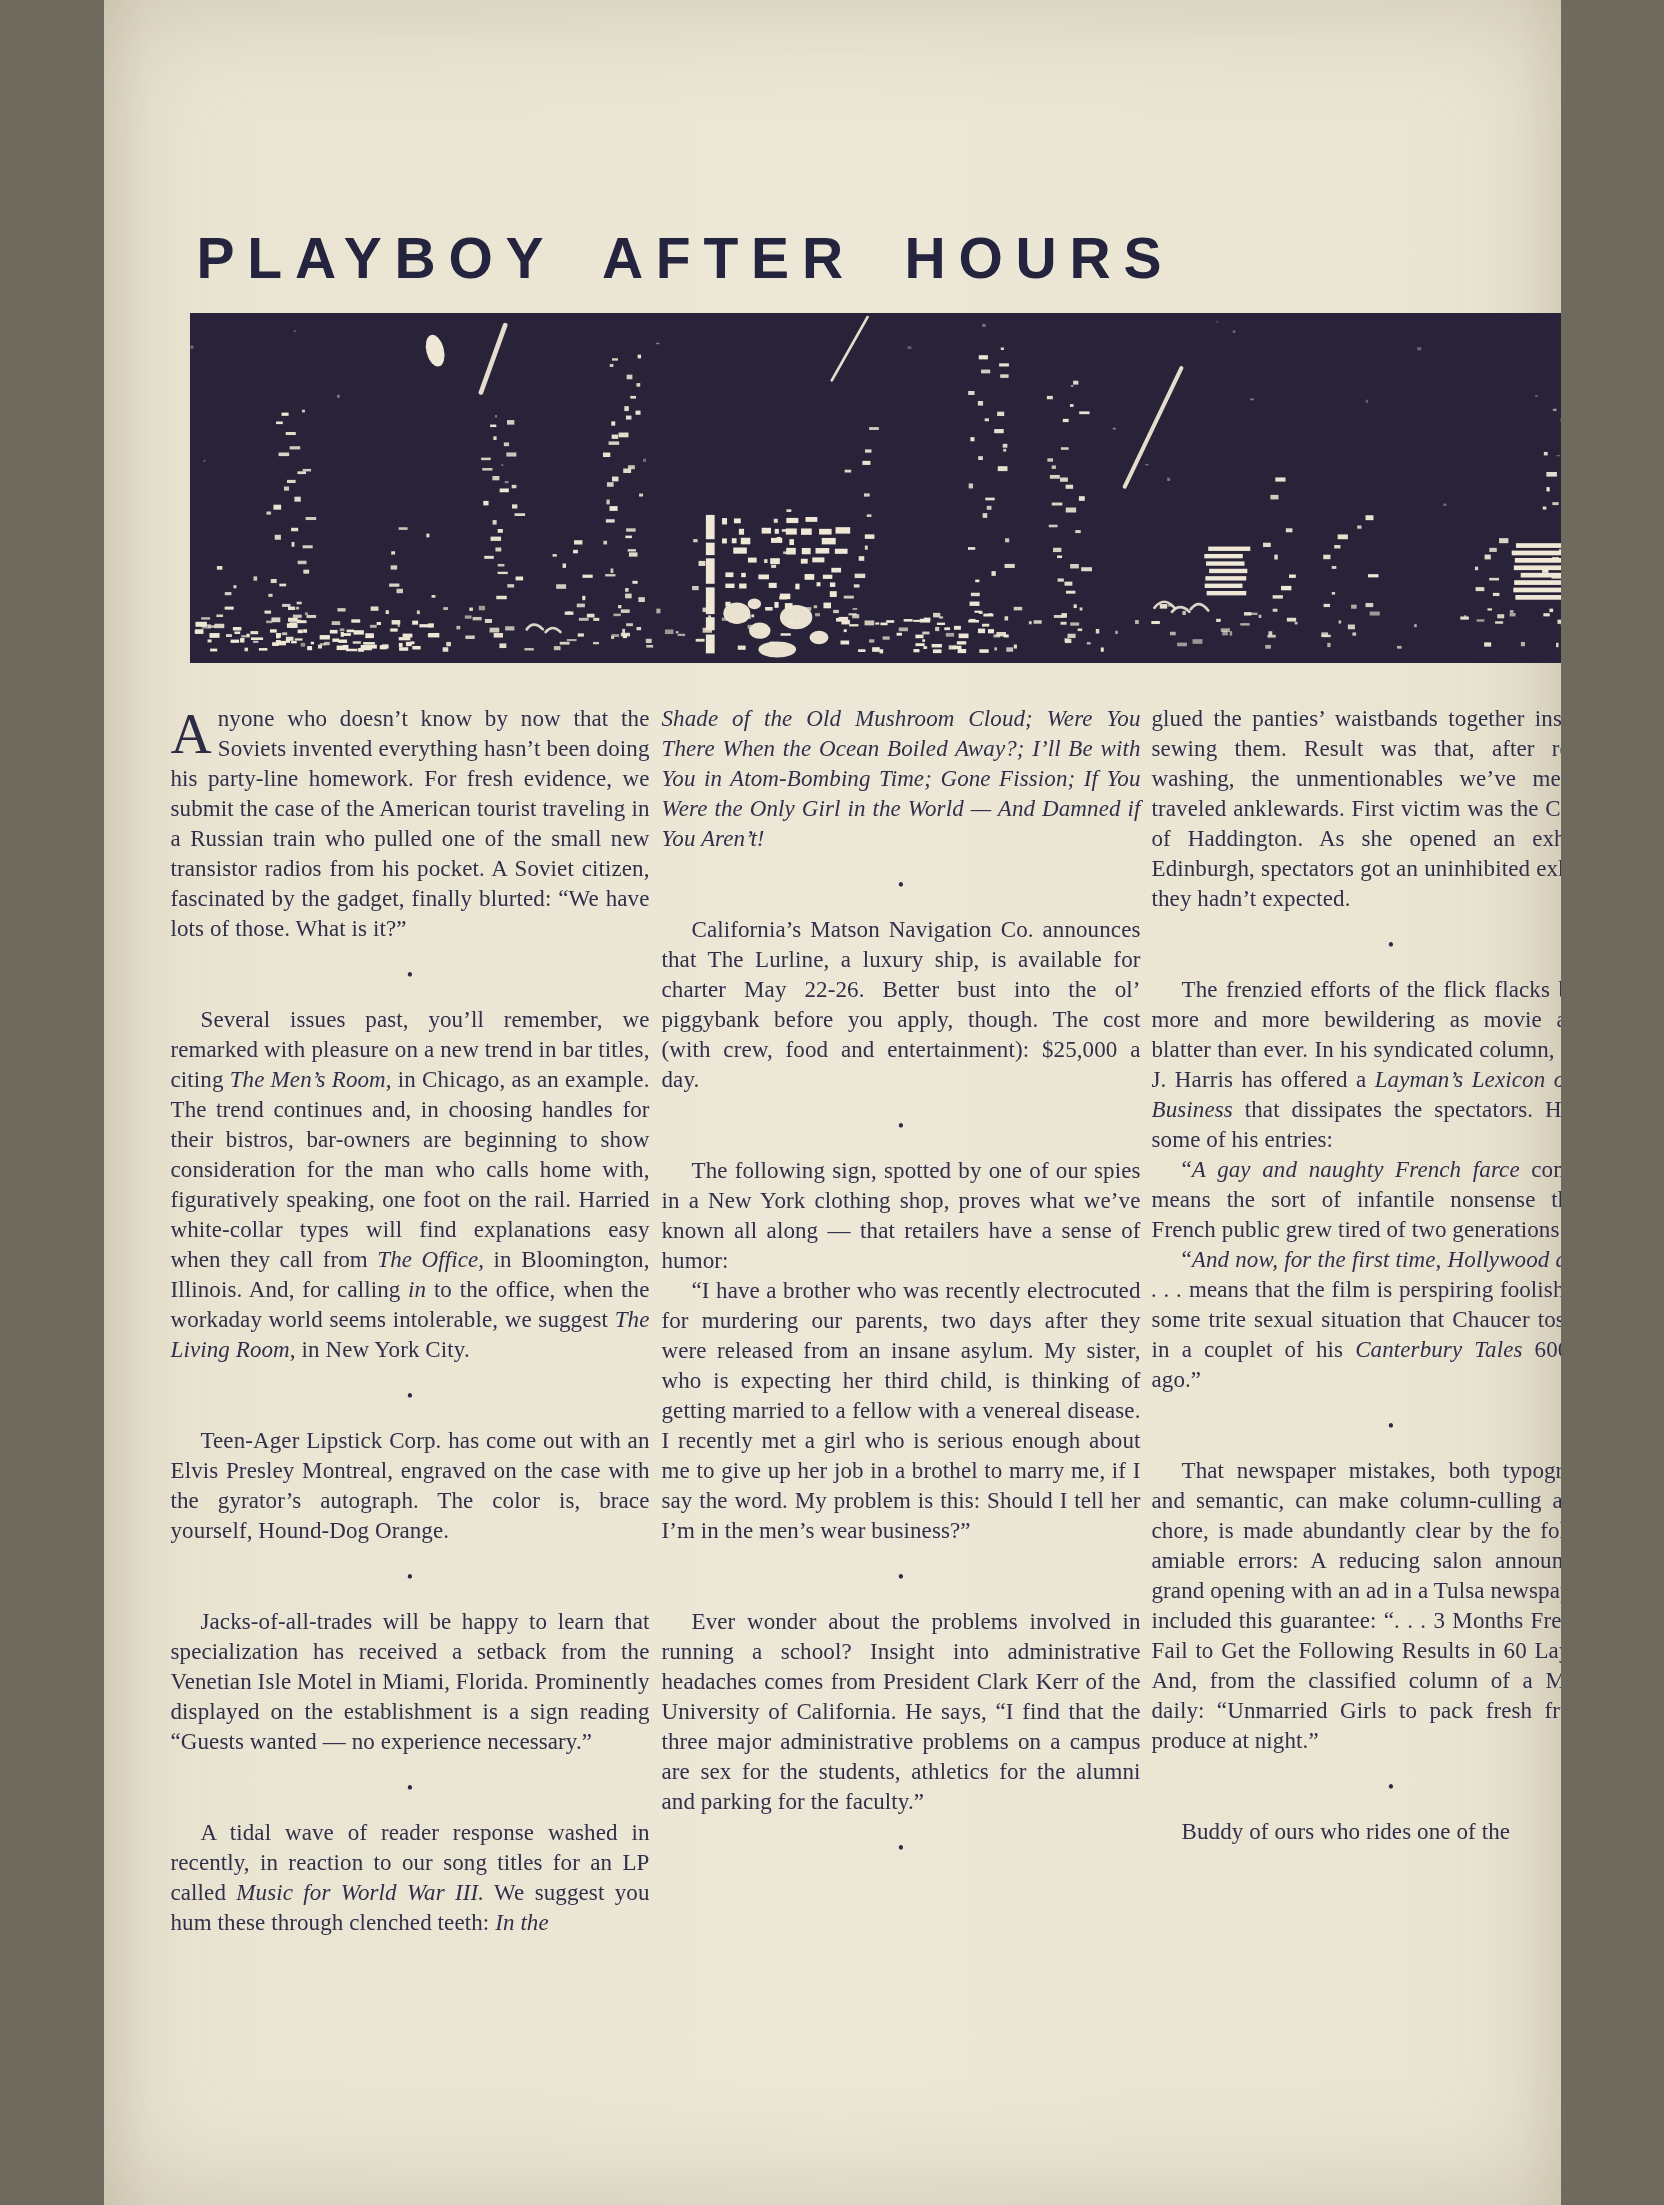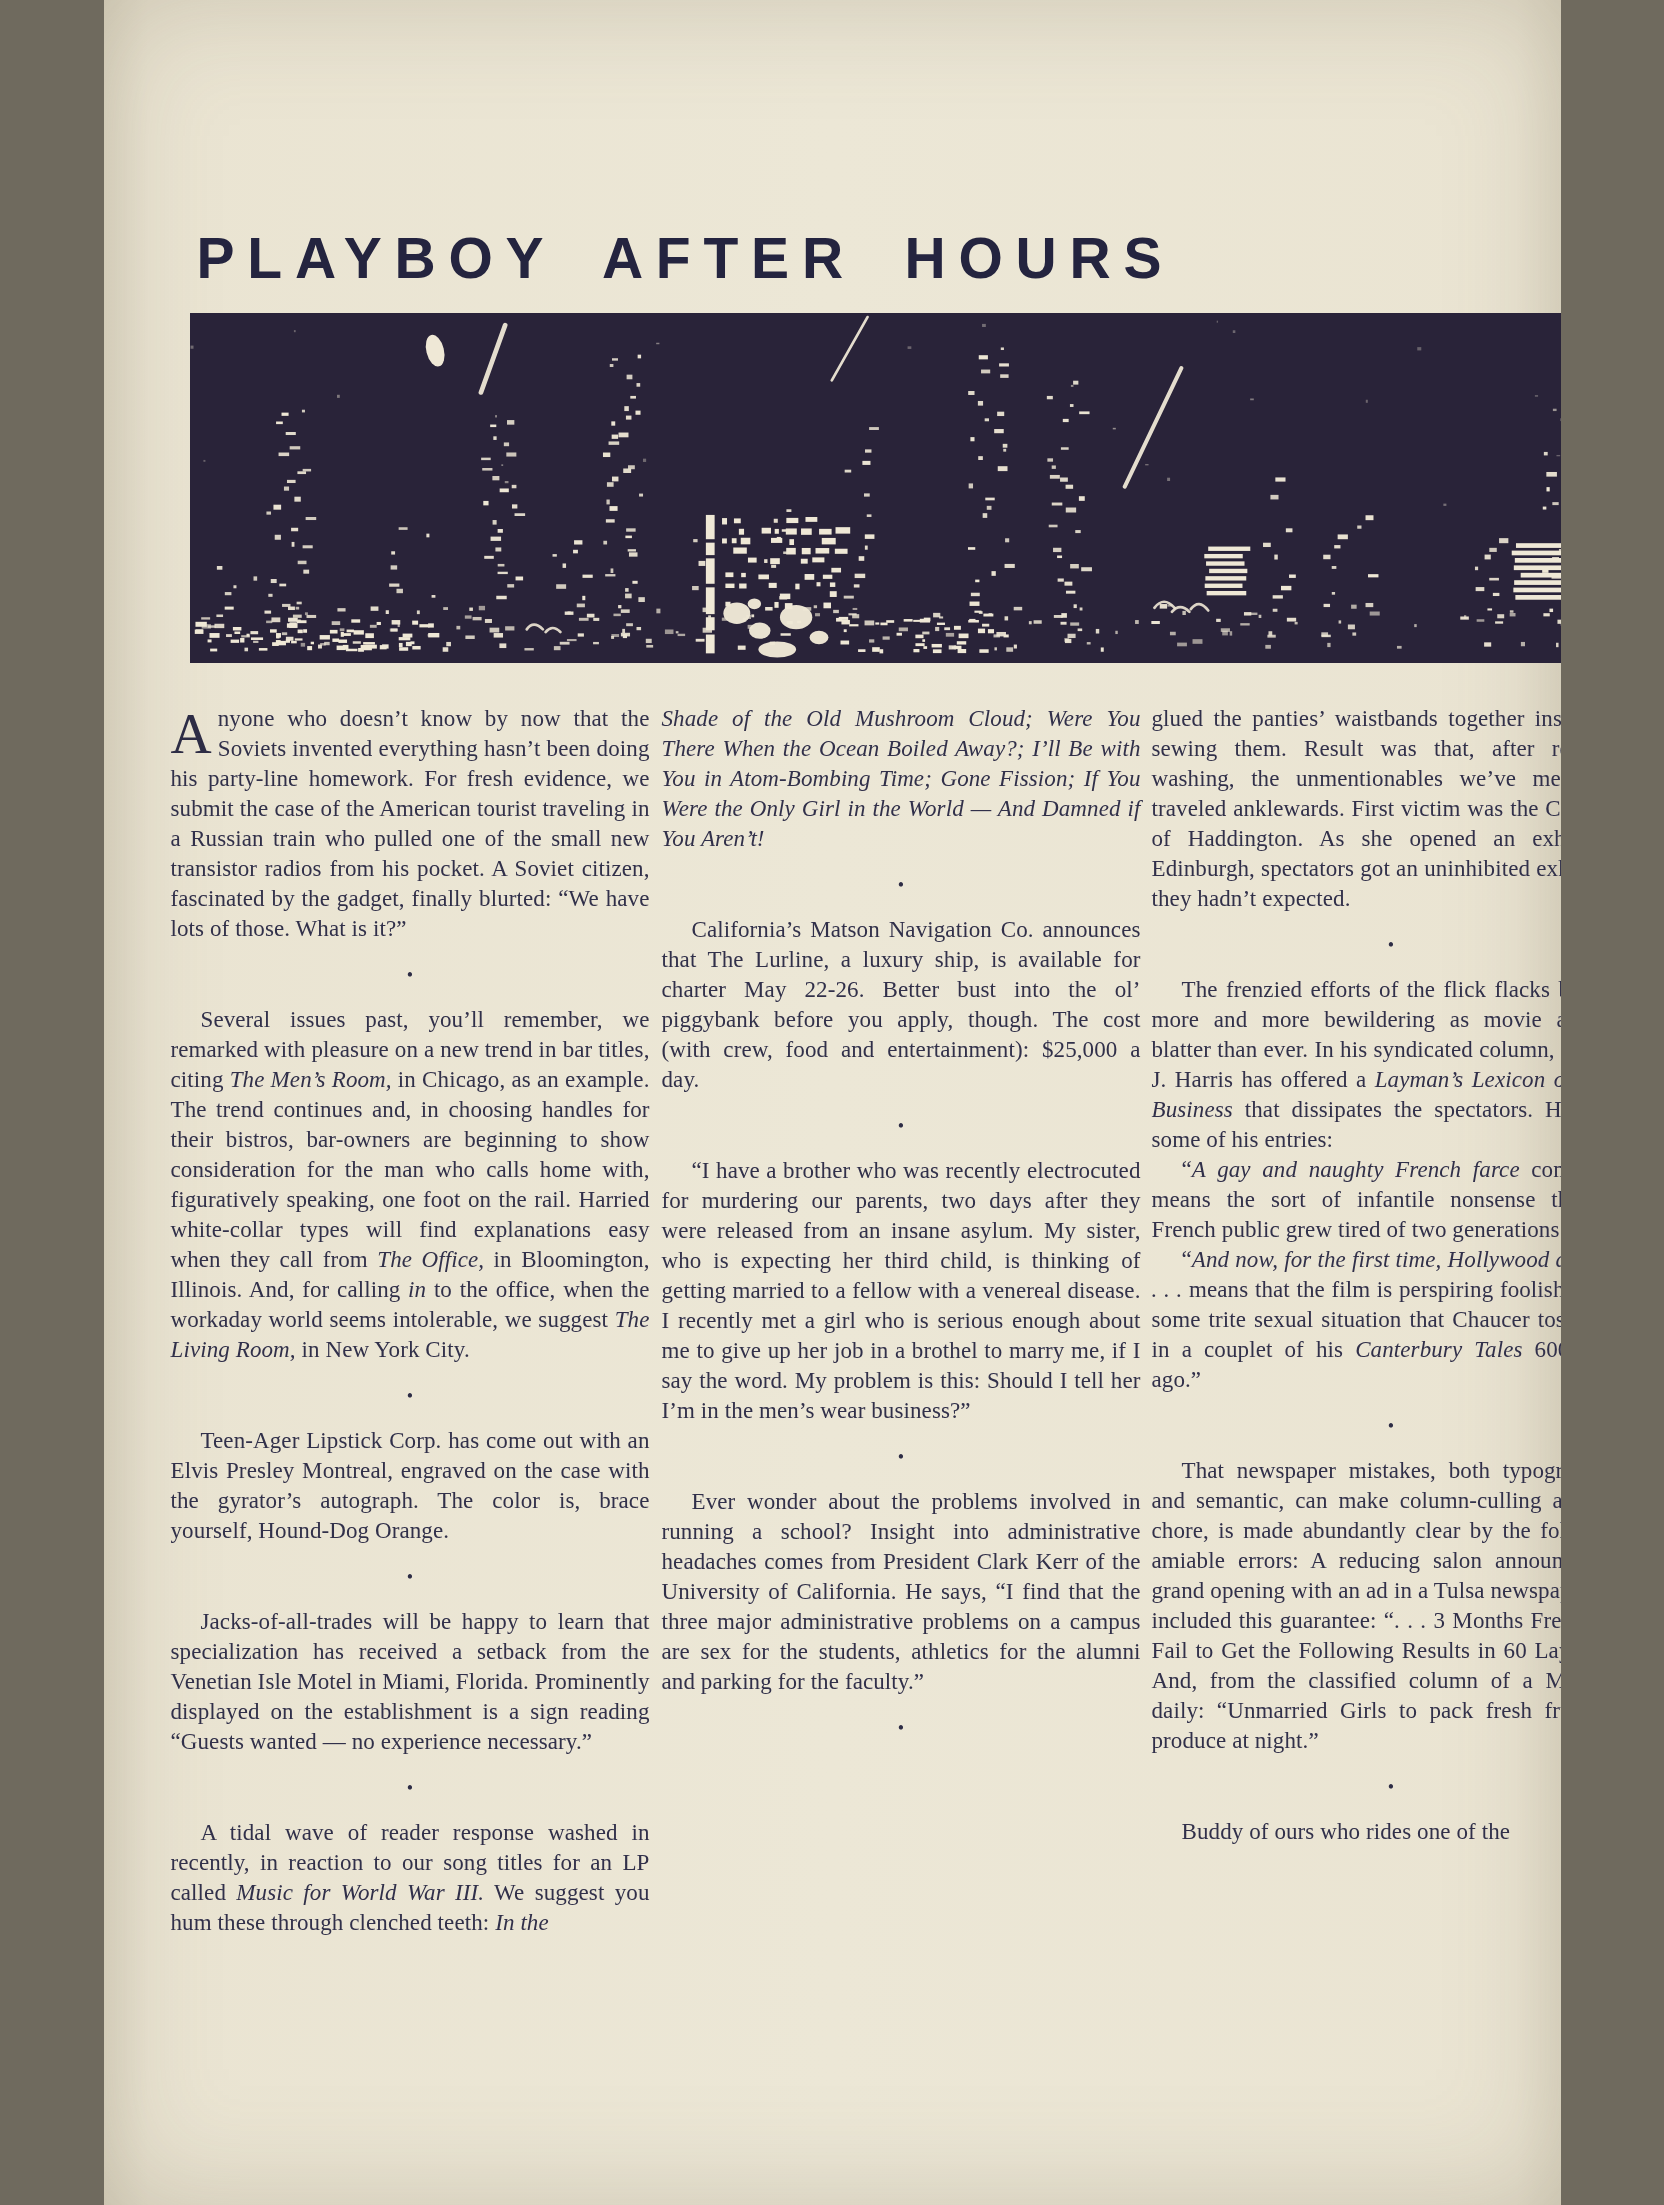--- a/index.html
+++ b/index.html
@@ -688,20 +688,21 @@
       <div class="bullet">•</div>
       <p class="para ind"><span>Jacks-of-all-trades will be happy to learn that specialization has received a setback from the Venetian Isle Motel in Miami, Florida. Prominently displayed on the establishment is a sign reading “Guests wanted — no experience necessary.”</span></p>
       <div class="bullet">•</div>
       <p class="para ind"><span>A tidal wave of reader response washed in recently, in reaction to our song titles for an LP called </span><span class="it">Music for World War III.</span><span> We suggest you hum these through clenched teeth: </span><span class="it">In the</span></p>
     </div>
   <div class="col c1">
       <p class="para"><span class="it">Shade of the Old Mushroom Cloud; Were You There When the Ocean Boiled Away?; I’ll Be with You in Atom-Bombing Time; Gone Fission; If You Were the Only Girl in the World — And Damned if You Aren’t!</span></p>
       <div class="bullet">•</div>
       <p class="para ind"><span>California’s Matson Navigation Co. announces that The Lurline, a luxury ship, is available for charter May 22-26. Better bust into the ol’ piggybank before you apply, though. The cost (with crew, food and entertainment): $25,000 a day.</span></p>
       <div class="bullet">•</div>
+      <p class="para ind"><span>The following sign, spotted by one of our spies in a New York clothing shop, proves what we’ve known all along — that retailers have a sense of humor:</span></p>
       <p class="para ind"><span>“I have a brother who was recently electrocuted for murdering our parents, two days after they were released from an insane asylum. My sister, who is expecting her third child, is thinking of getting married to a fellow with a venereal disease. I recently met a girl who is serious enough about me to give up her job in a brothel to marry me, if I say the word. My problem is this: Should I tell her I’m in the men’s wear business?”</span></p>
       <div class="bullet">•</div>
       <p class="para ind"><span>Ever wonder about the problems involved in running a school? Insight into administrative headaches comes from President Clark Kerr of the University of California. He says, “I find that the three major administrative problems on a campus are sex for the students, athletics for the alumni and parking for the faculty.”</span></p>
       <div class="bullet">•</div>
     </div>
   <div class="col c2">
       <p class="para"><span>glued the panties’ waistbands together instead of sewing them. Result was that, after repeated washing, the unmentionables we’ve mentioned traveled anklewards. First victim was the Countess of Haddington. As she opened an exhibit at Edinburgh, spectators got an uninhibited exhibition they hadn’t expected.</span></p>
       <div class="bullet">•</div>
       <p class="para ind"><span>The frenzied efforts of the flick flacks become more and more bewildering as movie ads get blatter than ever. In his syndicated column, Sydney J. Harris has offered a </span><span class="it">Layman’s Lexicon of Show Business</span><span> that dissipates the spectators. Here are some of his entries:</span></p>
       <p class="para ind"><span>“</span><span class="it">A gay and naughty French farce</span><span> commonly means the sort of infantile nonsense that the French public grew tired of two generations ago.”</span></p>

